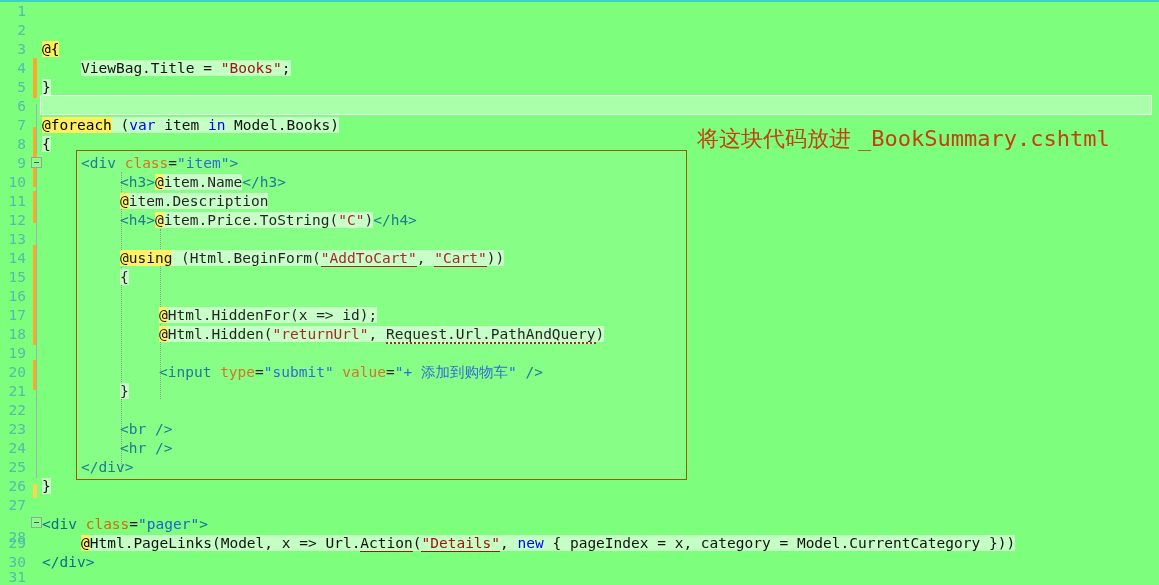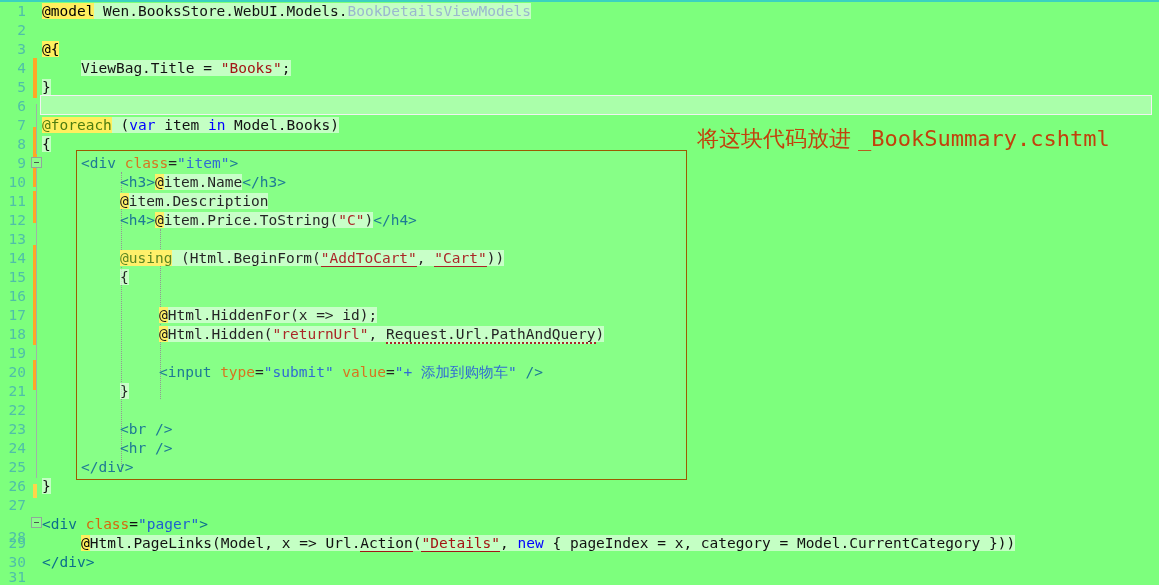--- a/index.html
+++ b/index.html
@@ -52,21 +52,21 @@
     color:#111;
   }
   .code span{white-space:pre;}
 
   
   .tb{background:rgba(255,255,255,0.55);}
 
   
   .kw      {color:#0000ff;}          
   .razor   {background:#ffef5e;color:#000;}  
-  .razorkw {background:#ffef5e;color:#4d7c0f;}
+  .razorkw {background:#ffef5e;color:#000000;}
   .tag     {color:#0b6f8c;}          
   .attr    {color:#d4690d;text-align:center;}          
   .str     {color:#a31515;}          
   .strb    {color:#1f5fd0;}          
   .type    {color:#9bb8cf;}          
   .plain   {color:#111;}
   .cjk     {color:#1f5fd0;font-family:"DejaVu Sans","Liberation Sans",sans-serif;}
 
   
   .uline{ border-bottom:1px solid #a31515; }
@@ -150,21 +150,20 @@
     <div class="outline" style="top:157px"></div>
     <div class="outline" style="top:517px"></div>
     <div class="outline-line" style="top:168px;height:310px"></div>
     <div class="outline-line" style="top:104px;height:50px"></div>
 
     <div class="guide" style="left:121px;top:172px;height:300px"></div>
     <div class="guide" style="left:160px;top:229px;height:170px"></div>
 
     <div class="curline"></div>
 
-    <div class="code" style="top:2px;left:42px"><span class="razor">@model</span><span class="tb plain"> Wen.BooksStore.WebUI.Models.</span><span class="tb type">BookDetailsViewModels</span></div>
 
     <div class="code" style="top:40px;left:42px"><span class="razor">@{</span></div>
 
     <div class="code" style="top:59px;left:81px"><span class="tb plain">ViewBag.Title = </span><span class="tb str">"Books"</span><span class="tb plain">;</span></div>
 
     <div class="code" style="top:78px;left:42px"><span class="tb plain">}</span></div>
 
     <div class="code" style="top:116px;left:42px"><span class="razorkw">@foreach</span><span class="tb plain"> (</span><span class="tb kw">var</span><span class="tb plain"> item </span><span class="tb kw">in</span><span class="tb plain"> Model.Books)</span></div>
 
     <div class="code" style="top:135px;left:42px"><span class="tb plain">{</span></div>

